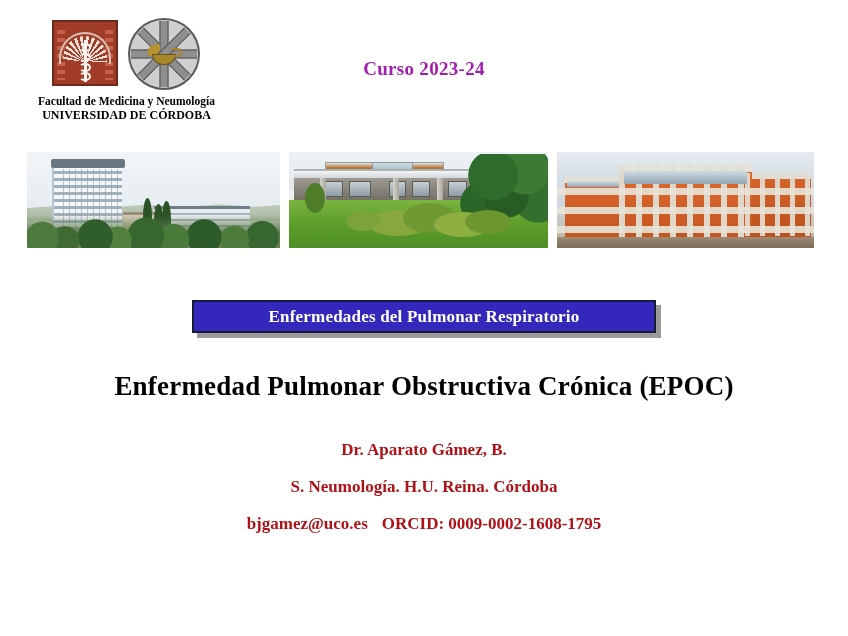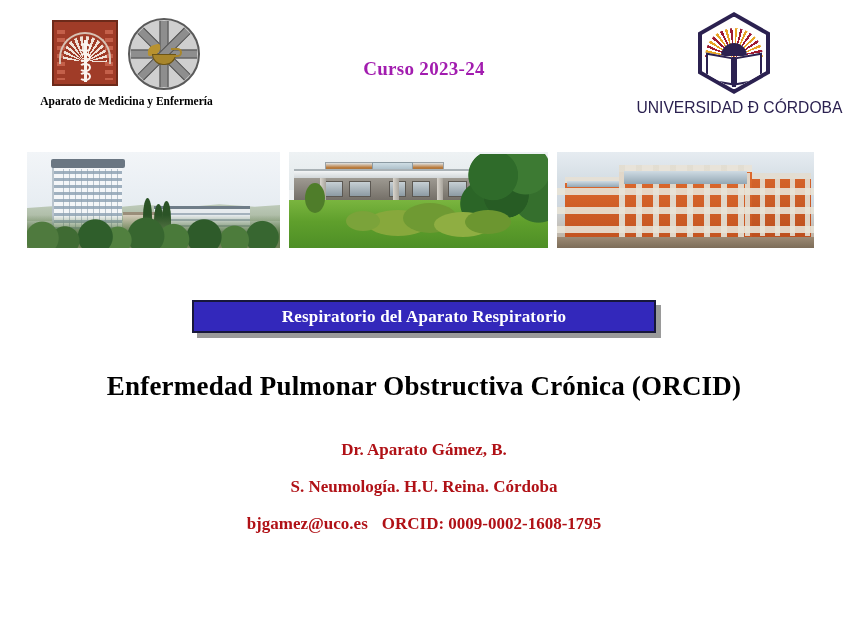--- a/index.html
+++ b/index.html
@@ -531,41 +531,27 @@
             <span></span>
           </div>
         <div class="lamp">
           <div class="flame"></div>
           <div class="bowl"></div>
           <div class="handle"></div>
         </div>
       </div>
     </div>
     <div class="fac-text">
-      <div class="l1">Aparato de Medicina y Enfermería</div>
+      <div class="l1">Facultad de Medicina y Neumología</div>
+      <div class="l2">UNIVERSIDAD DE CÓRDOBA</div>
     </div>
   </div>
 
   <div class="curso">Curso 2023-24</div>
 
-  <div class="uco-logo">
-    <div class="uco-hex-wrap">
-      <div class="uco-hex"></div>
-      <div class="uco-hex-inner">
-        <div class="uco-rays"></div>
-        <div class="uco-sun"></div>
-        <div class="uco-book">
-          <div class="pg l"></div>
-          <div class="pg r"></div>
-          <div class="spine"></div>
-        </div>
-      </div>
-    </div>
-    <div class="uco-text">UNIVERSIDAD Ð CÓRDOBA</div>
-  </div>
 </div>
 
 <div class="photostrip">
 
   <div class="photo p1">
     <div class="sky"></div>
     <div class="hills"></div>
     <div class="bld2"></div>
     <div class="bld3"></div>
     <div class="tower"></div>
@@ -613,25 +599,25 @@
     <div class="bandrow" style="top:77%;"></div>
     <div class="glass" style="left:26%; top:20%; width:48%; height:13%;"></div>
     <div class="glass" style="left:4%;  top:30%; width:20%; height:6%;"></div>
     <div class="ground"></div>
   </div>
 </div>
 
 <div class="banner-wrap">
   <div class="banner-shadow"></div>
   <div class="banner">
-    <span class="banner-text">Respiratorio del Aparato Respiratorio</span>
+    <span class="banner-text">Enfermedades del Pulmonar Respiratorio</span>
   </div>
 </div>
 
-<div class="main-title">Enfermedad Pulmonar Obstructiva Crónica (ORCID)</div>
+<div class="main-title">Enfermedad Pulmonar Obstructiva Crónica (EPOC)</div>
 
 <div class="authors">
   <div class="line l1">Dr. Aparato Gámez, B.</div>
   <div class="line l2">S. Neumología. H.U. Reina. Córdoba</div>
   <div class="line l3">
     <span>bjgamez@uco.es</span><span class="sep"></span><span>ORCID: 0009-0002-1608-1795</span>
   </div>
 </div>
 
 </body></html>

